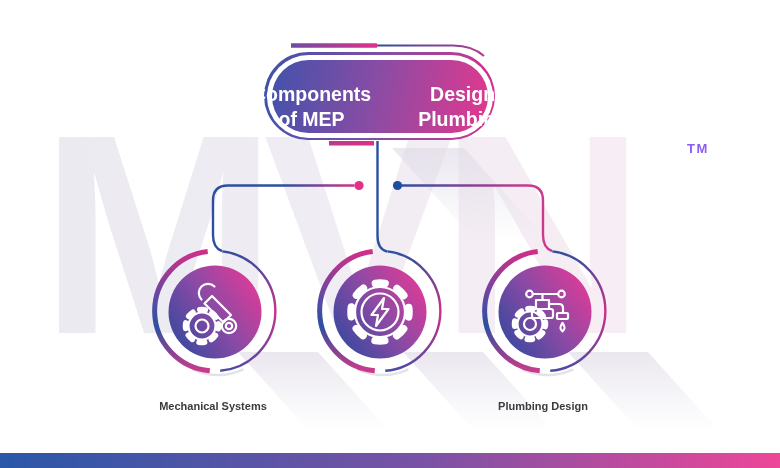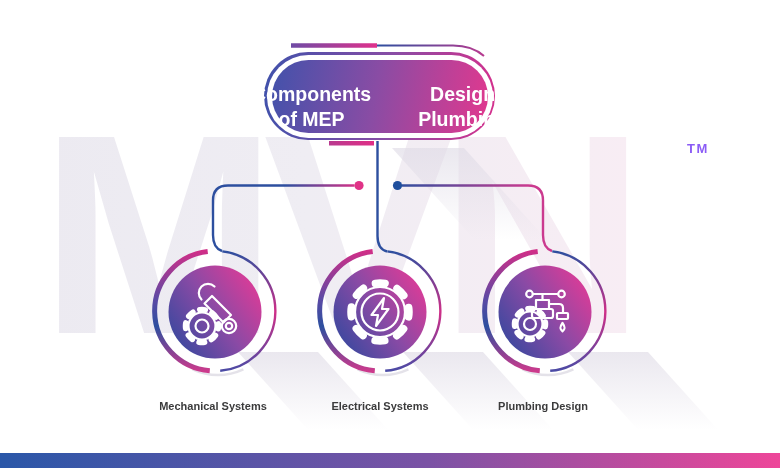--- a/index.html
+++ b/index.html
@@ -194,18 +194,17 @@
       <path d="M -12 -19 H 13"></path>
       <circle cx="-15.5" cy="-19" r="3.3"></circle>
       <circle cx="16.5" cy="-19" r="3.3"></circle>
       <path d="M 4 -9 H 14 Q 18 -9 18 -5 V 0"></path>
       <rect x="12" y="0" width="11" height="6" rx="1"></rect>
       <path d="M 17.5 10 C 14.8 13.8 14.3 16 17.5 18.3 C 20.7 16 20.2 13.8 17.5 10 Z"></path>
     </g>
   </svg>
 
   <div class="node-label label-mech">Mechanical Systems</div>
-  <div class="node-label label-elec">Electrical Systems</div>
   <div class="node-label label-plumb">Plumbing Design</div>
 
   <div class="footer-bar"></div>
 
 </div>
 
 </body></html>

